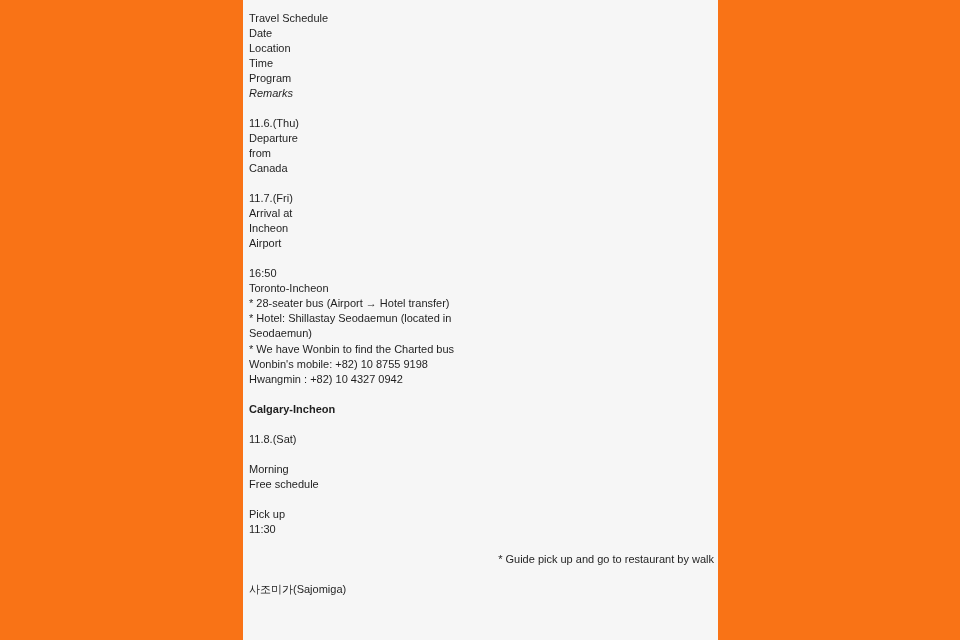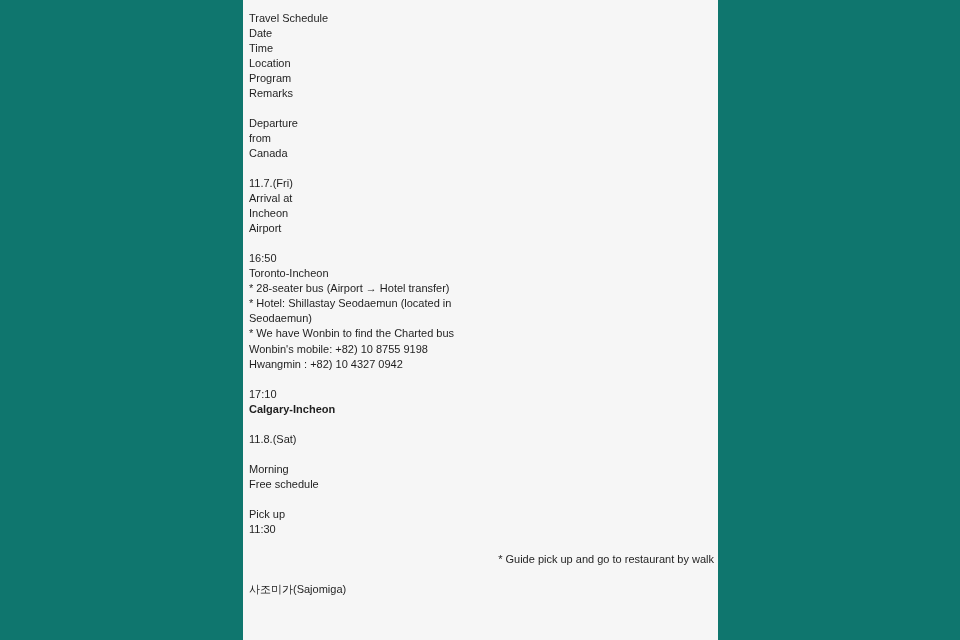--- a/index.html
+++ b/index.html
@@ -32,49 +32,49 @@
     line-height: 15.05px;
     font-size: 11px;
     color: #1f1f1f;
     white-space: pre;
     overflow: visible;
   }
 </style>
 </head>
 <body>
 
-<div class="viewport" style="background: #0f766e;">
+<div class="viewport" style="background: #f97316;">
   <div class="sheet" style="background: rgb(246, 246, 246);">
     <div class="doc-lines">
         <div class="line" style="color: rgb(31, 31, 31);">Travel Schedule</div>
         <div class="line" style="color: rgb(31, 31, 31);">Date</div>
+        <div class="line" style="color: rgb(31, 31, 31);">Location</div>
         <div class="line" style="color: rgb(31, 31, 31);">Time</div>
-        <div class="line" style="color: rgb(31, 31, 31);">Location</div>
         <div class="line" style="color: rgb(31, 31, 31);">Program</div>
-        <div class="line" style="color: rgb(31, 31, 31);">Remarks</div>
+        <div class="line" style="color: rgb(31, 31, 31); font-style: italic;">Remarks</div>
         <div class="line" style="color: rgb(31, 31, 31);"></div>
+        <div class="line" style="color: rgb(31, 31, 31);">11.6.(Thu)</div>
         <div class="line" style="color: rgb(31, 31, 31);">Departure</div>
         <div class="line" style="color: rgb(31, 31, 31);">from</div>
         <div class="line" style="color: rgb(31, 31, 31);">Canada</div>
         <div class="line" style="color: rgb(31, 31, 31);"></div>
         <div class="line" style="color: rgb(31, 31, 31);">11.7.(Fri)</div>
         <div class="line" style="color: rgb(31, 31, 31);">Arrival at</div>
         <div class="line" style="color: rgb(31, 31, 31);">Incheon</div>
         <div class="line" style="color: rgb(31, 31, 31);">Airport</div>
         <div class="line" style="color: rgb(31, 31, 31);"></div>
         <div class="line" style="color: rgb(31, 31, 31);">16:50</div>
         <div class="line" style="color: rgb(31, 31, 31);">Toronto-Incheon</div>
         <div class="line" style="color: rgb(31, 31, 31);">* 28-seater bus (Airport → Hotel transfer)</div>
         <div class="line" style="color: rgb(31, 31, 31);">* Hotel: Shillastay Seodaemun (located in</div>
         <div class="line" style="color: rgb(31, 31, 31);">Seodaemun)</div>
         <div class="line" style="color: rgb(31, 31, 31);">* We have Wonbin to find the Charted bus</div>
         <div class="line" style="color: rgb(31, 31, 31);">Wonbin's mobile: +82) 10 8755 9198</div>
         <div class="line" style="color: rgb(31, 31, 31);">Hwangmin : +82) 10 4327 0942</div>
         <div class="line" style="color: rgb(31, 31, 31);"></div>
-        <div class="line" style="color: rgb(31, 31, 31);">17:10</div>
         <div class="line" style="color: rgb(31, 31, 31); font-weight: bold;">Calgary-Incheon</div>
         <div class="line" style="color: rgb(31, 31, 31);"></div>
         <div class="line" style="color: rgb(31, 31, 31);">11.8.(Sat)</div>
         <div class="line" style="color: rgb(31, 31, 31);"></div>
         <div class="line" style="color: rgb(31, 31, 31);">Morning</div>
         <div class="line" style="color: rgb(31, 31, 31);">Free schedule</div>
         <div class="line" style="color: rgb(31, 31, 31);"></div>
         <div class="line" style="color: rgb(31, 31, 31);">Pick up</div>
         <div class="line" style="color: rgb(31, 31, 31);">11:30</div>
         <div class="line" style="color: rgb(31, 31, 31);"></div>

